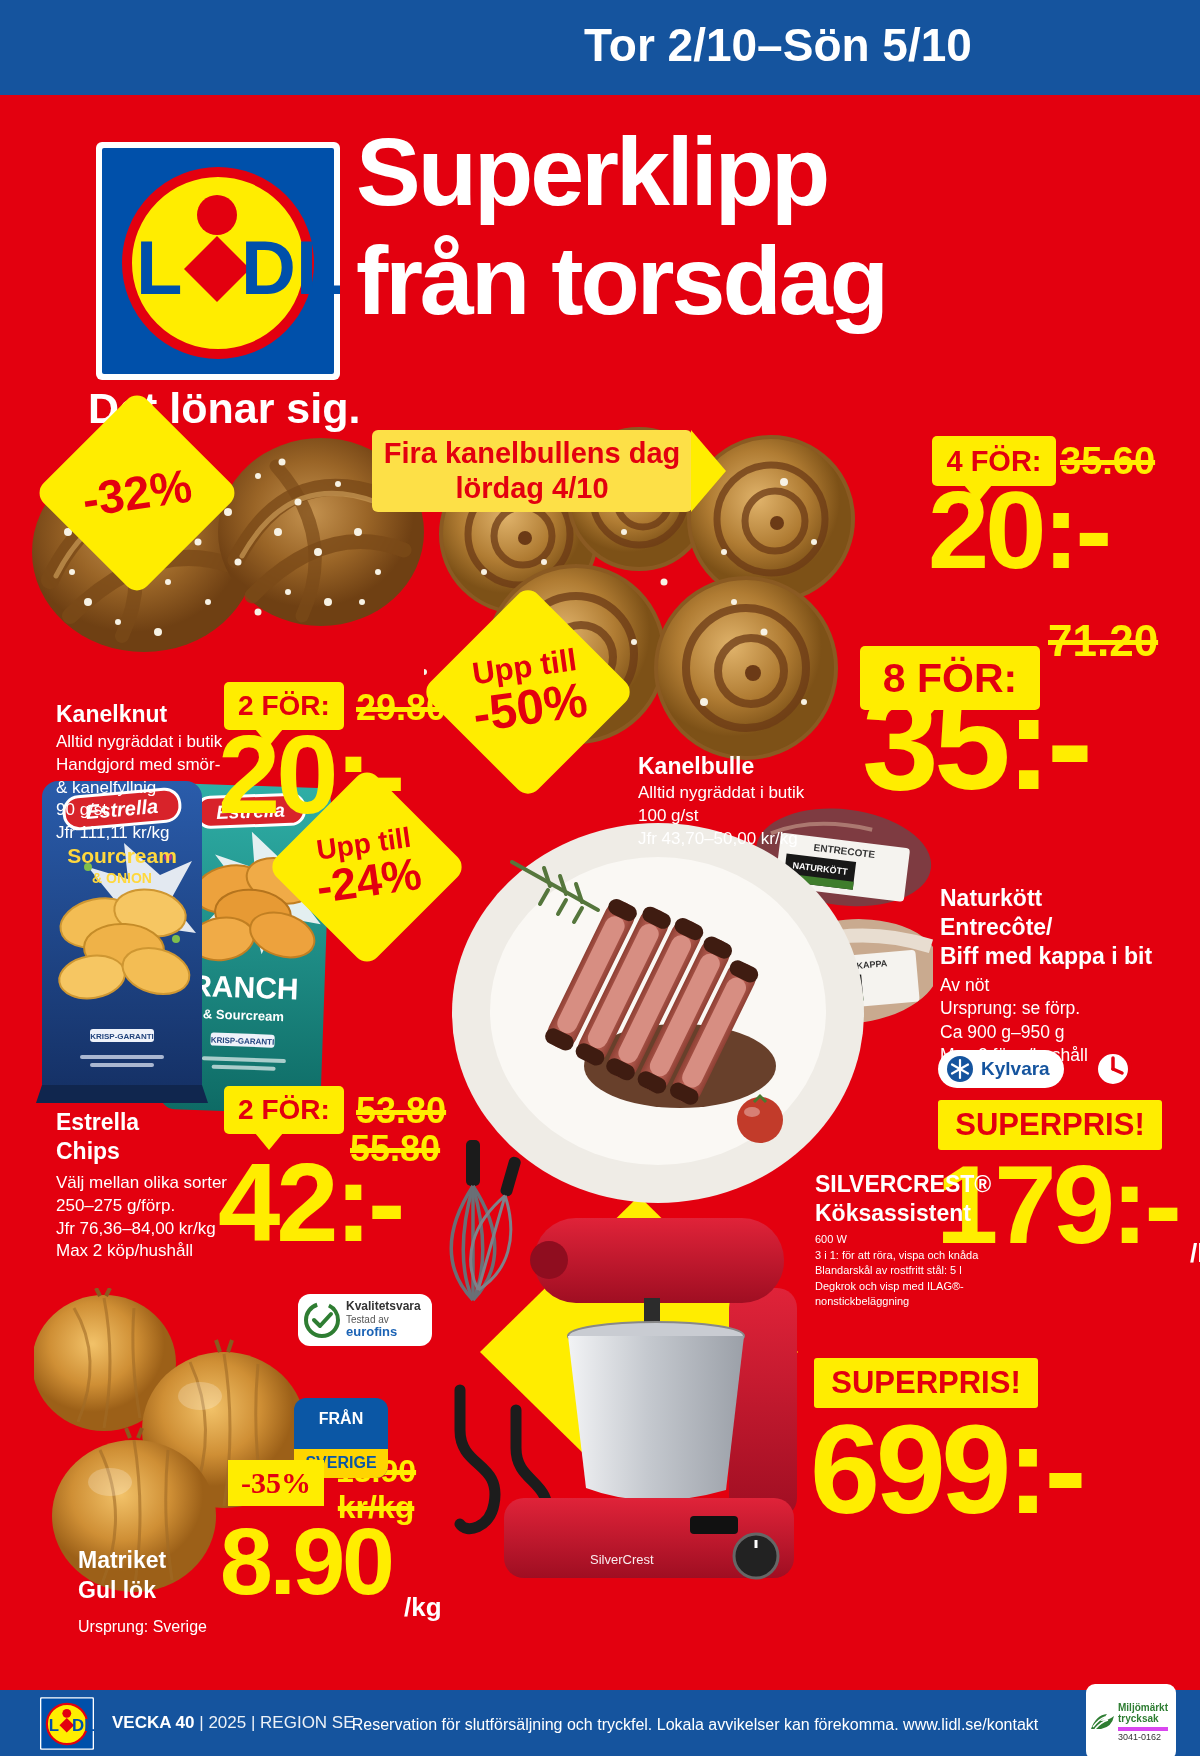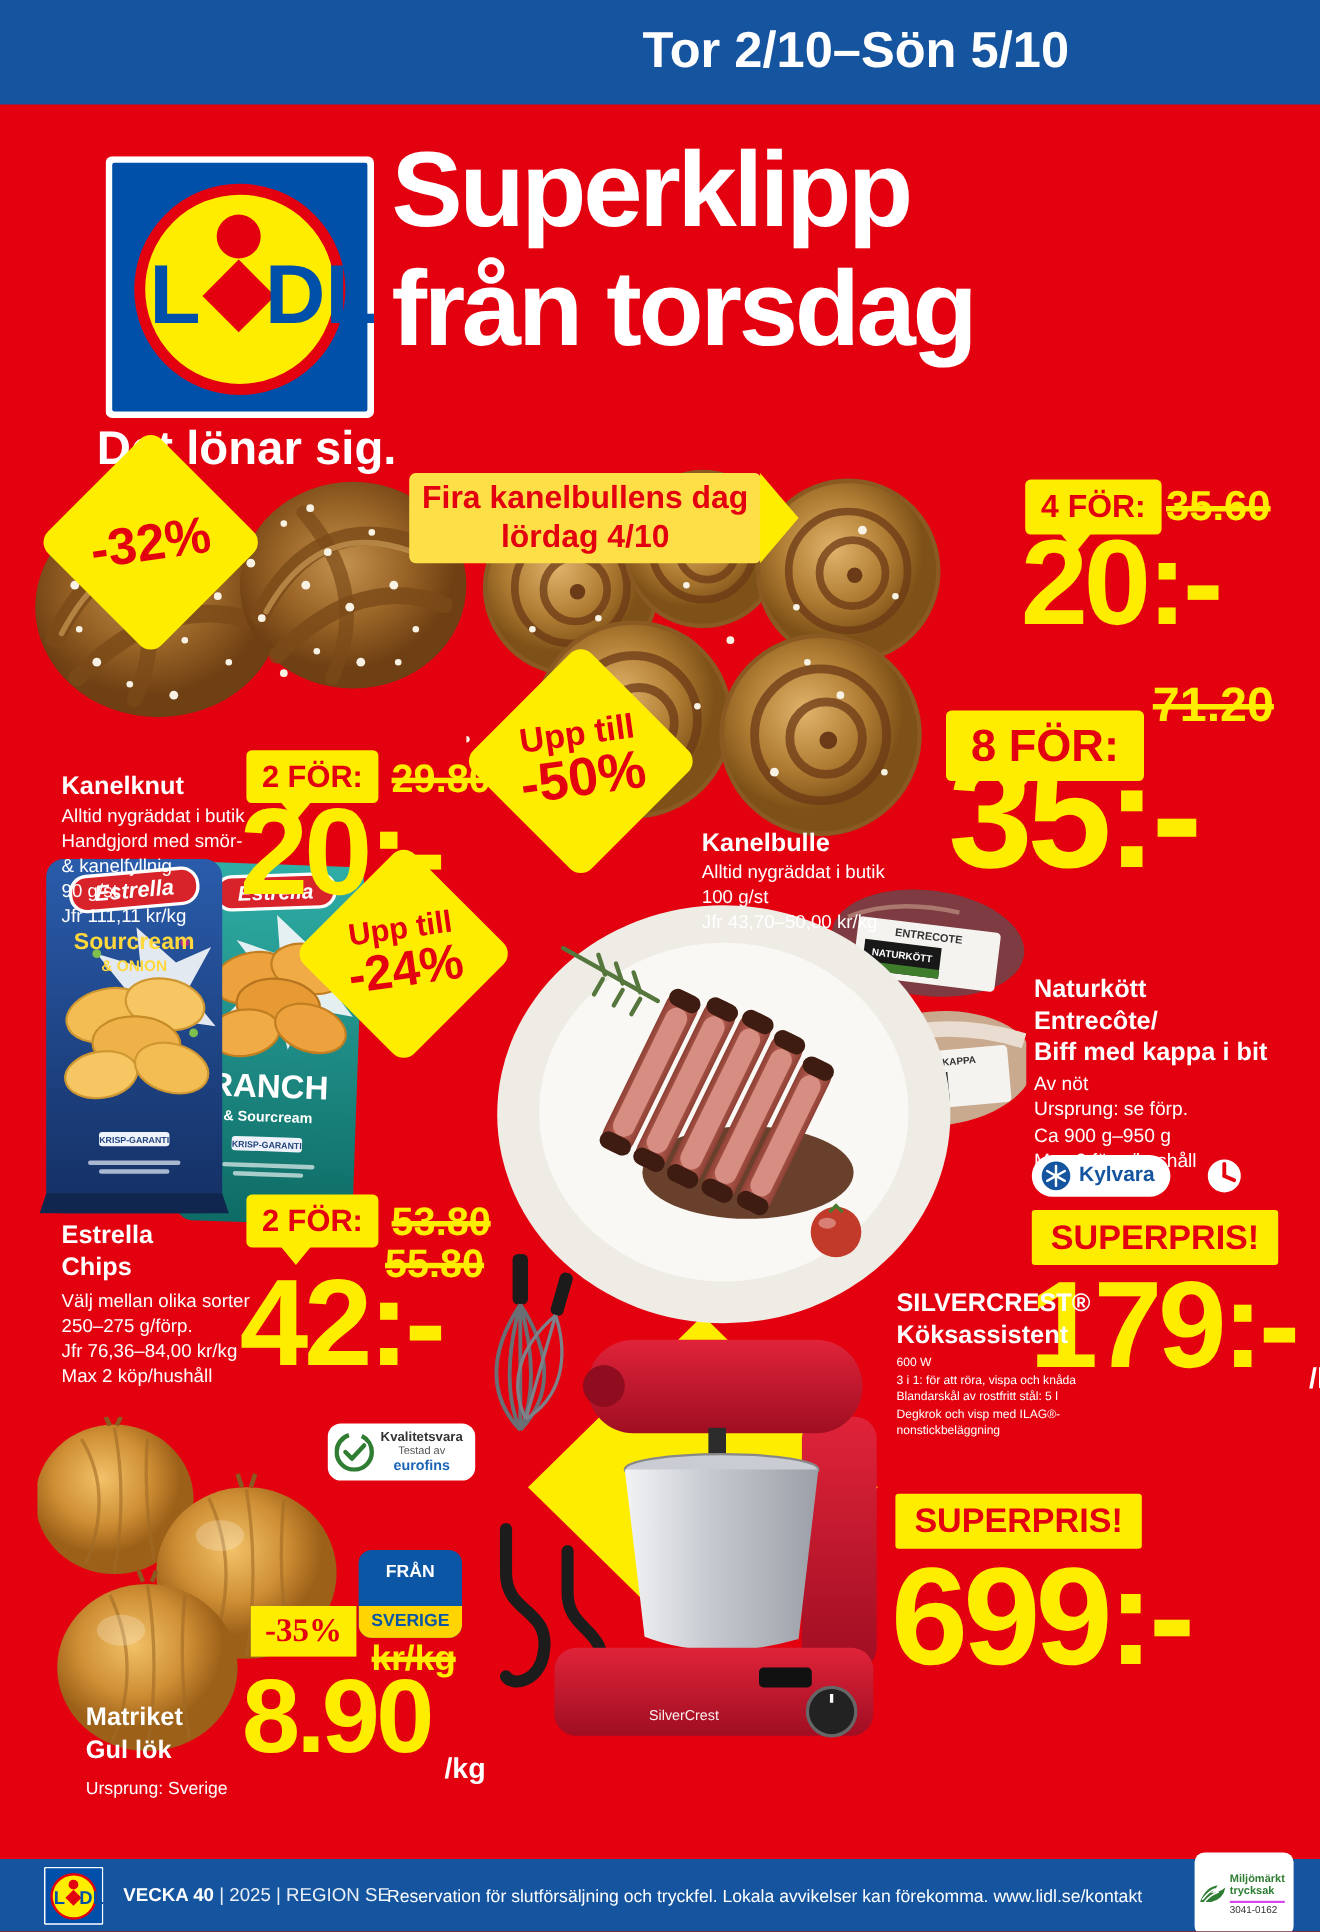--- a/index.html
+++ b/index.html
@@ -48,21 +48,21 @@
         padding:5px 0 6px;}
   .discbox{position:absolute;background:#ffed00;color:#e3000f;font-weight:bold;font-size:30px;
         display:flex;align-items:center;justify-content:center;border-radius:0;z-index:7;font-family:Liberation Serif, serif;}
   .footer-week{position:absolute;left:112px;top:1713px;color:#fff;font-size:17px;z-index:3;}
   .footer-disc{position:absolute;left:695px;top:1716px;transform:translateX(-50%);color:#fff;
         font-size:16px;z-index:3;white-space:nowrap;}
   .eco{position:absolute;left:1086px;top:1684px;width:84px;height:70px;background:#fff;
         border-radius:9px;z-index:4;display:flex;align-items:center;gap:3px;padding:3px;}
   .eco .txt{line-height:1.1;}
   .eco .g{color:#2e7d32;font-weight:bold;font-size:10px;}
-  .eco .c{color:#333;font-size:9px;border-top:2px solid #d946ef;margin-top:3px;padding-top:2px;}
+  .eco .c{color:#333;font-size:9px;border-top:4px solid #d946ef;margin-top:3px;padding-top:2px;}
   svg text{font-family:"Liberation Sans",sans-serif;}
 </style>
 </head>
 <body>
 
 <div class="page">
 
   <svg width="0" height="0" style="position:absolute">
     <defs>
       <g id="lidl-logo">
@@ -471,32 +471,32 @@
     <g>
       <ellipse cx="100" cy="228" rx="82" ry="76" fill="url(#oniong)"></ellipse>
       <path d="M66,162 Q96,226 68,296" stroke="#a06a26" stroke-width="3" fill="none" opacity="0.6"></path>
       <path d="M100,152 Q112,226 100,302" stroke="#a06a26" stroke-width="3" fill="none" opacity="0.6"></path>
       <path d="M134,162 Q128,228 138,292" stroke="#a06a26" stroke-width="3" fill="none" opacity="0.6"></path>
       <path d="M96,150 L92,140 M104,150 L108,140" stroke="#8a5a20" stroke-width="4"></path>
       <ellipse cx="76" cy="194" rx="22" ry="14" fill="#ffffff" opacity="0.22"></ellipse>
     </g>
   </svg>
 
-  <div class="qbadge" style="left:298px;top:1294px;width:122px;text-align:center;">
+  <div class="qbadge" style="left:298px;top:1294px;width:122px;">
     <svg width="36" height="36" viewBox="0 0 36 36">
       <circle cx="18" cy="18" r="16" fill="#fff" stroke="#2e7d32" stroke-width="4" stroke-dasharray="70 12"></circle>
       <path d="M10,18 L16,24 L27,12" stroke="#2e7d32" stroke-width="4" fill="none" stroke-linecap="round" stroke-linejoin="round"></path>
     </svg>
     <div class="txt">
       <div style="font-size:12px;font-weight:bold;color:#333;">Kvalitetsvara</div>
       <div style="font-size:10px;color:#555;">Testad av</div>
       <div style="font-size:13px;font-weight:bold;color:#1b63b5;">eurofins</div>
     </div>
   </div>
-  <div class="obadge" style="left:326px;top:1398px;width:94px;height:80px;margin-top:11px;">
+  <div class="obadge" style="left:294px;top:1398px;width:94px;height:80px;">
     <div class="t1">FRÅN</div>
     <div class="t2">SVERIGE</div>
   </div>
 
   <div class="discbox" style="left:228px;top:1460px;width:96px;height:46px;">-35%</div>
   <div class="old" style="left:336px;top:1454px;font-size:32px;line-height:1.12;">
     <div>13.90</div>
     <div>kr/kg</div>
   </div>
   <div class="bigprice" style="left:220px;top:1516px;font-size:95px;">8.90</div>

